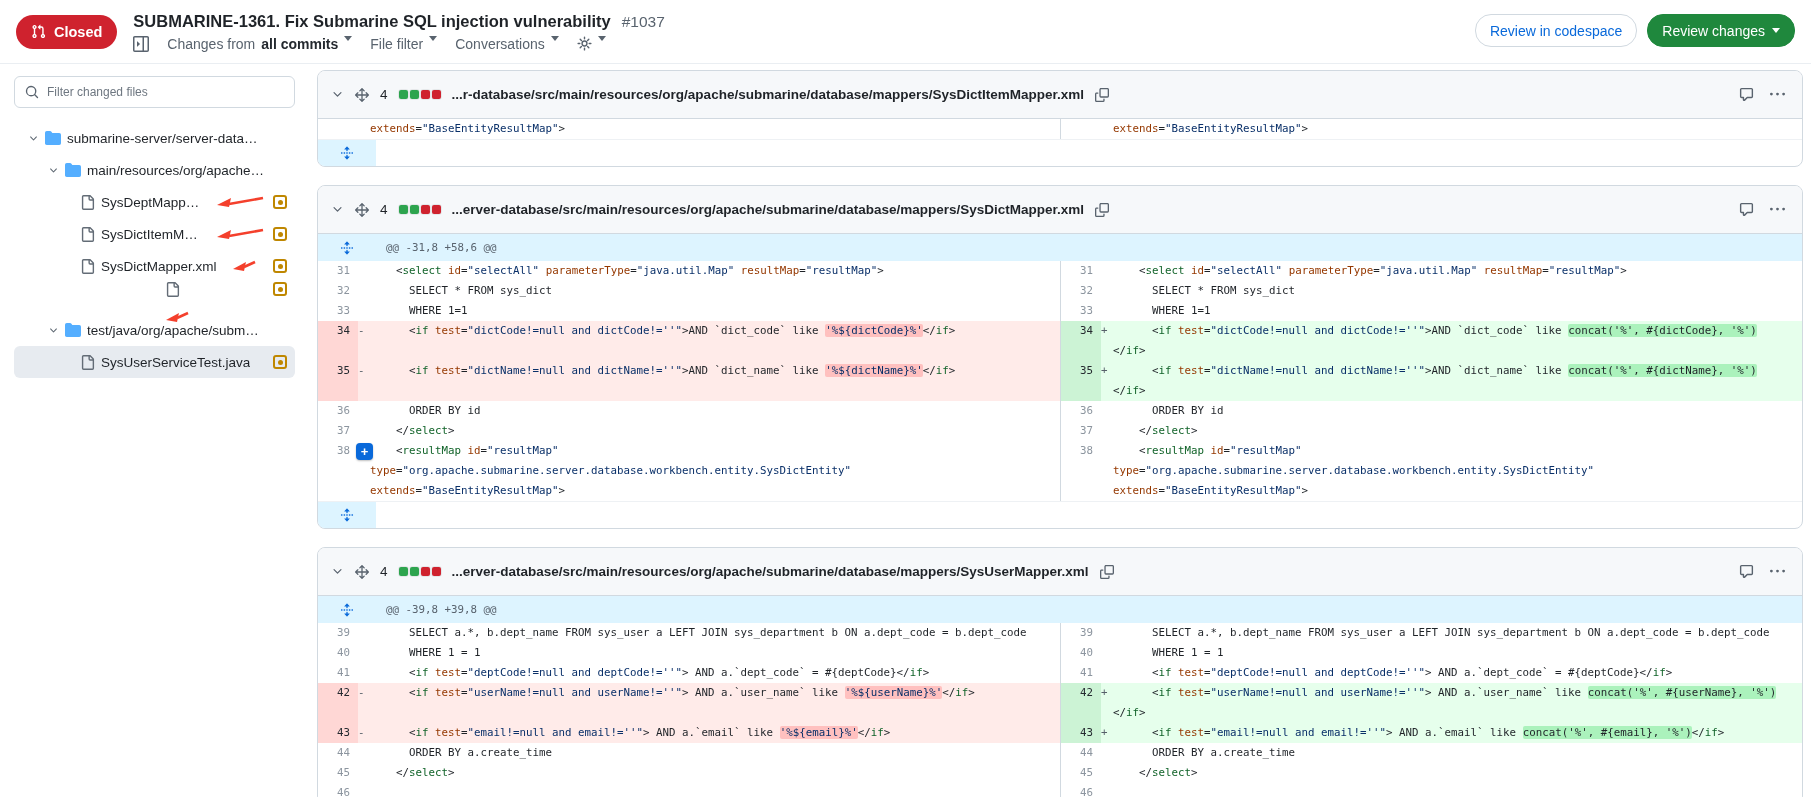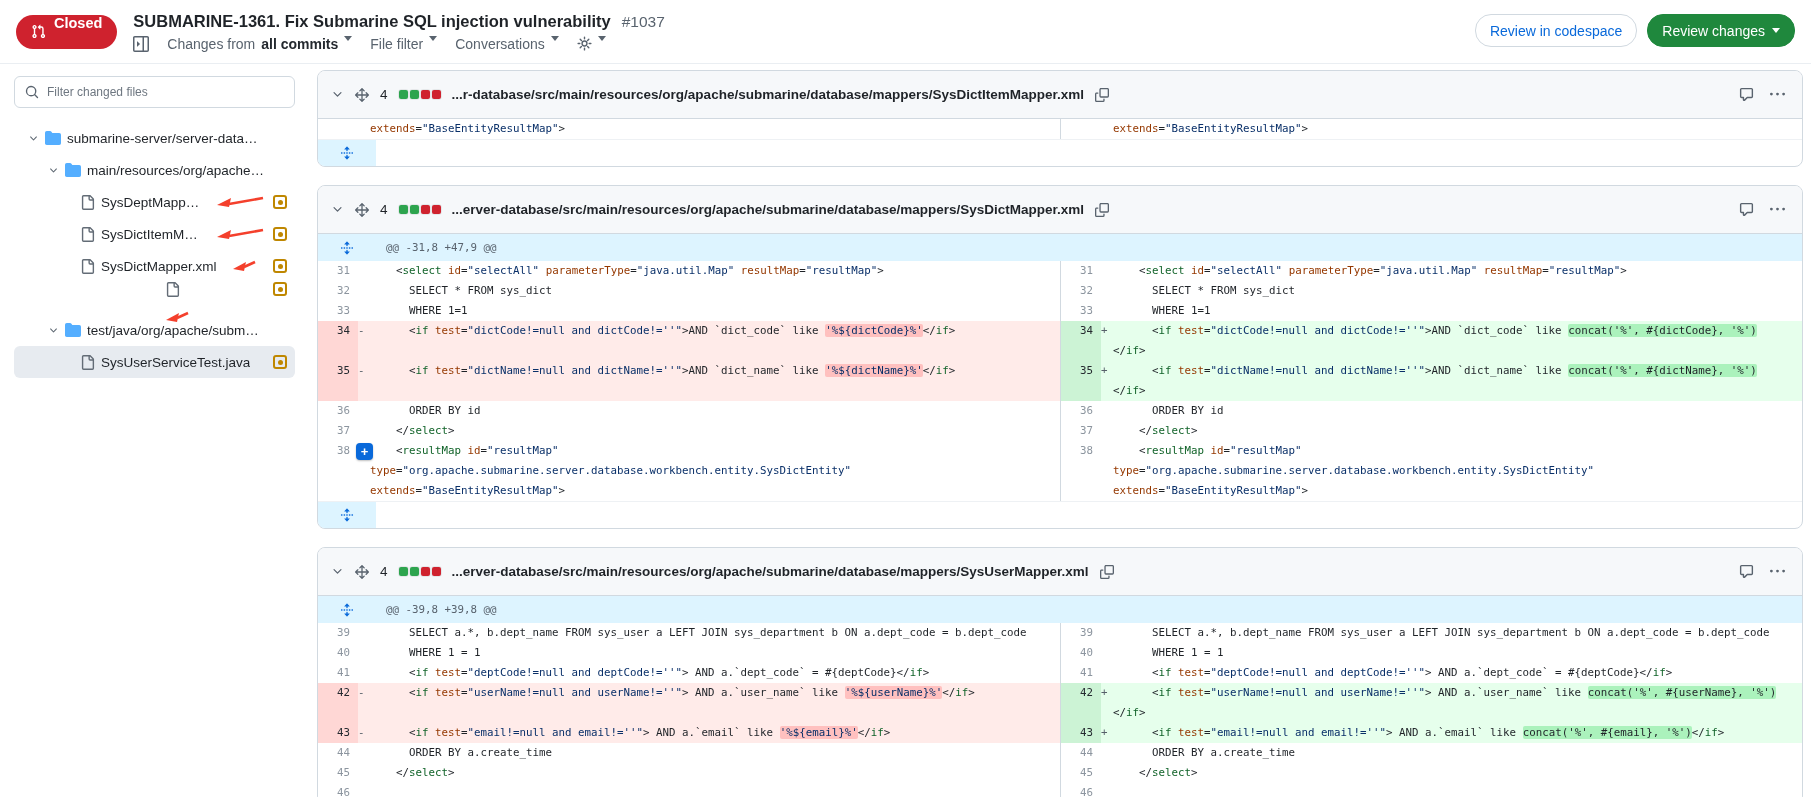--- a/index.html
+++ b/index.html
@@ -3,21 +3,21 @@
 <meta charset="utf-8">
 <style>
   *{box-sizing:border-box;margin:0;padding:0}
   html,body{width:1811px;height:797px;overflow:hidden;background:#fff;
     font-family:"Liberation Sans","DejaVu Sans",sans-serif;color:#1f2328}
   .icn{display:inline-flex;align-items:center;justify-content:center;color:#59636e;flex:none}
   .icn svg{display:block}
 
   
   .topbar{height:64px;display:flex;align-items:center;padding:0 16px;gap:16px;border-bottom:1px solid #eaeef2;background:#fff}
-  .state-badge{display:inline-flex;gap:8px;background:#cf222e;color:#fff;
+  .state-badge{display:inline-flex;align-items:center;gap:8px;background:#cf222e;color:#fff;
     font-weight:700;font-size:14.5px;height:34px;padding:0 15px;border-radius:17px;flex:none}
   .title-wrap{display:flex;flex-direction:column;gap:5px;flex:1;min-width:0}
   .pr-title{font-size:16.5px;font-weight:700;white-space:nowrap}
   .pr-number{color:#59636e;font-weight:400;margin-left:11px;font-size:15.5px}
   .controls{display:flex;align-items:center;gap:18px;font-size:14px;color:#59636e}
   .ctrl{display:inline-flex;align-items:flex-start;gap:6px;cursor:pointer}
   .ctrl b{color:#24292f;font-weight:600}
   .caret{width:0;height:0;border-left:4px solid transparent;border-right:4px solid transparent;border-top:5px solid;display:inline-block}
   .top-actions{display:flex;gap:10px;margin-left:auto;align-self:flex-start;margin-top:14px}
   .btn{height:33px;padding:0 14px;border-radius:16px;font-size:14px;display:inline-flex;align-items:center;gap:7px;
@@ -351,21 +351,21 @@
               </svg>
             </span>
           </span>
         </div>
         <div class="hunk-row">
           <span class="hgut">
             <svg width="14" height="14" viewBox="0 0 16 16" fill="currentColor">
               <path d="M8.177.677l2.896 2.896a.25.25 0 0 1-.177.427H8.75v1.25a.75.75 0 0 1-1.5 0V4H5.104a.25.25 0 0 1-.177-.427L7.823.677a.25.25 0 0 1 .354 0ZM7.25 10.75a.75.75 0 0 1 1.5 0V12h2.146a.25.25 0 0 1 .177.427l-2.896 2.896a.25.25 0 0 1-.354 0l-2.896-2.896A.25.25 0 0 1 5.104 12H7.25v-1.25Zm-5-2a.75.75 0 0 0 0-1.5h-.5a.75.75 0 0 0 0 1.5h.5ZM6 8a.75.75 0 0 1-.75.75h-.5a.75.75 0 0 1 0-1.5h.5A.75.75 0 0 1 6 8Zm2.25.75a.75.75 0 0 0 0-1.5h-.5a.75.75 0 0 0 0 1.5h.5ZM12 8a.75.75 0 0 1-.75.75h-.5a.75.75 0 0 1 0-1.5h.5A.75.75 0 0 1 12 8Zm2.25.75a.75.75 0 0 0 0-1.5h-.5a.75.75 0 0 0 0 1.5h.5Z"></path>
             </svg>
           </span>
-          <span class="hunk-text">@@ -31,8 +47,9 @@</span>
+          <span class="hunk-text">@@ -31,8 +58,6 @@</span>
         </div>
         <div class="drow">
           <div class="dside left">
             <span class="dnum">31</span>
             <span class="dmark"></span>
             <span class="dcode"><span class="sg-p">    &lt;</span><span class="sg-t">select</span><span class="sg-p"> </span><span class="sg-a">id</span><span class="sg-p">=</span><span class="sg-s">"selectAll"</span><span class="sg-p"> </span><span class="sg-a">parameterType</span><span class="sg-p">=</span><span class="sg-s">"java.util.Map"</span><span class="sg-p"> </span><span class="sg-a">resultMap</span><span class="sg-p">=</span><span class="sg-s">"resultMap"</span><span class="sg-p">&gt;</span></span>
           </div>
           <div class="dside right">
             <span class="dnum">31</span>
             <span class="dmark"></span>

